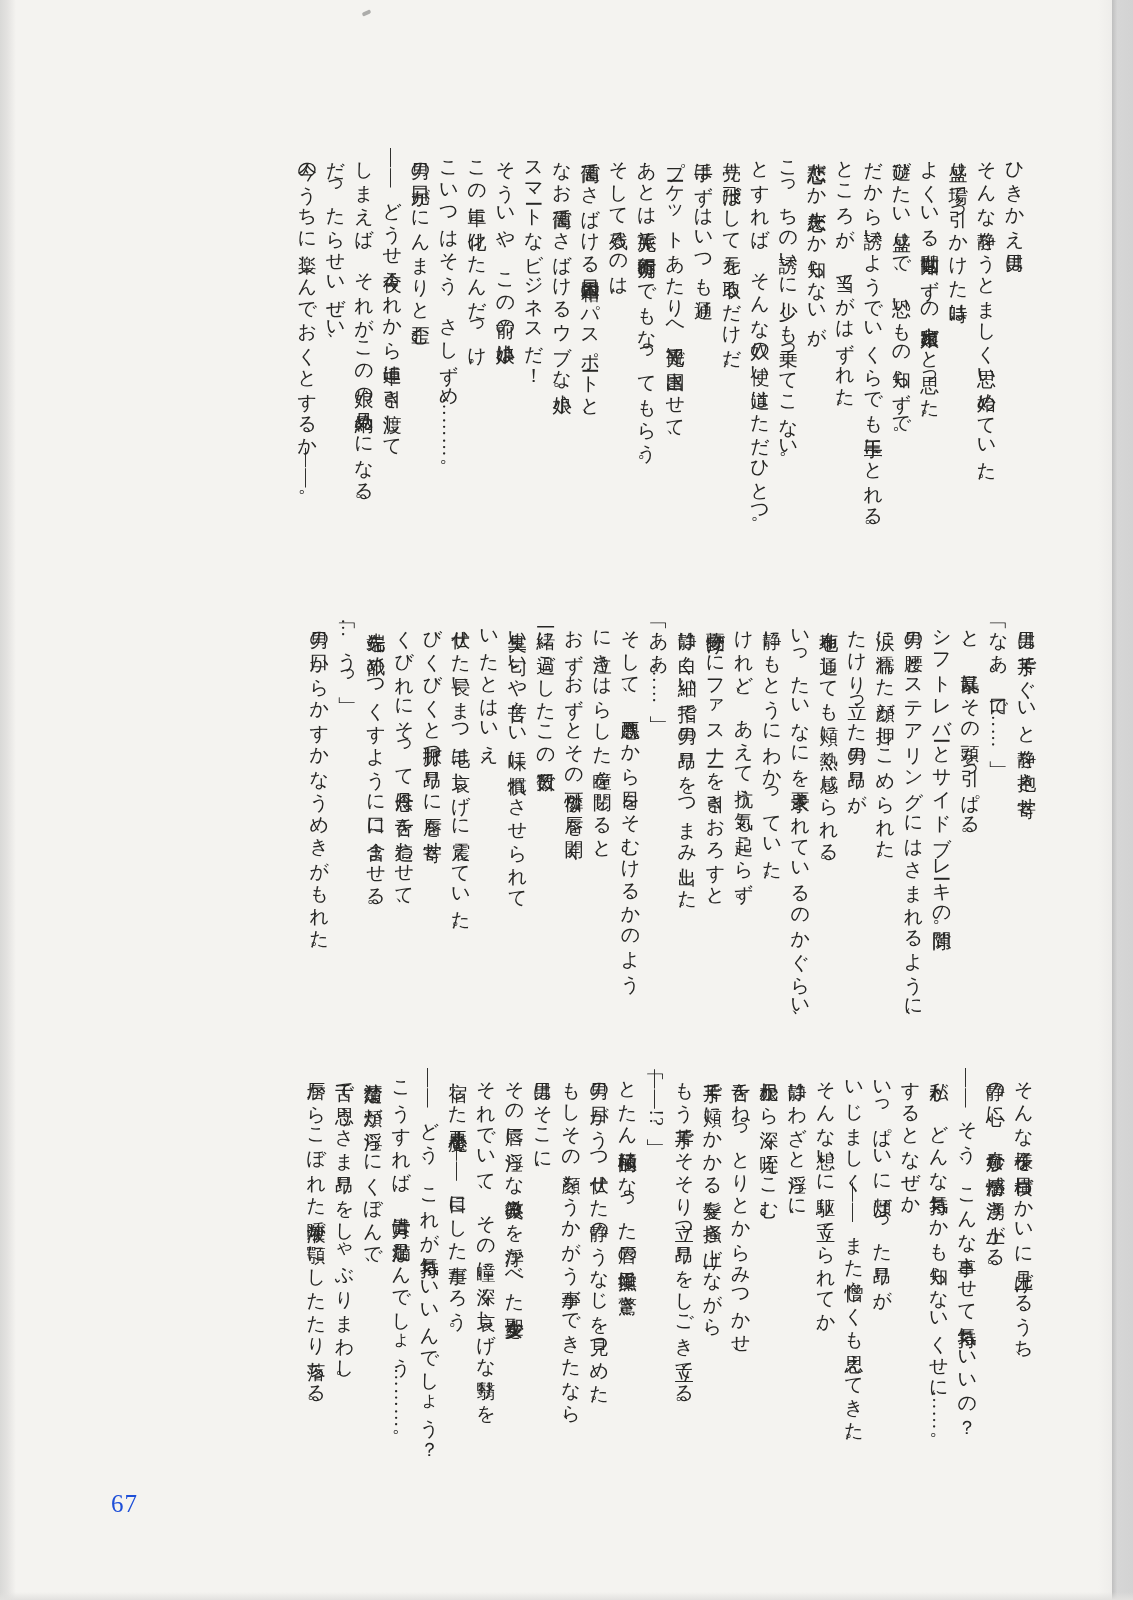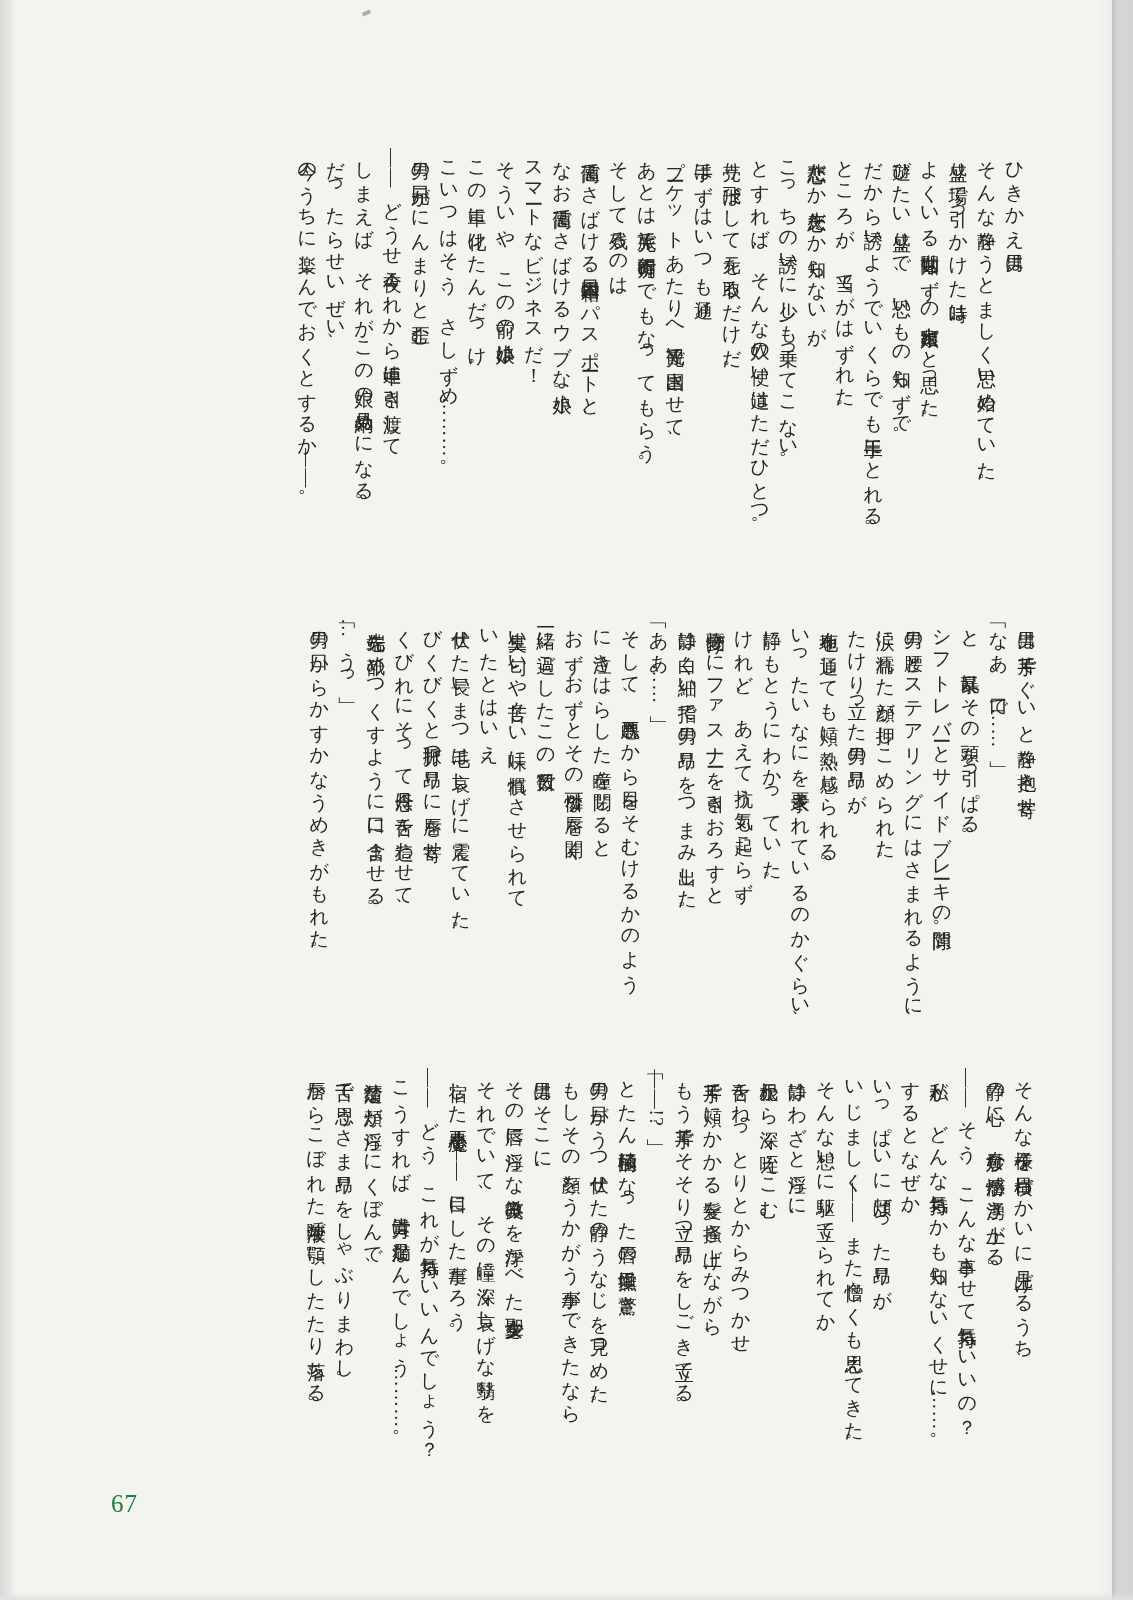--- a/index.html
+++ b/index.html
@@ -70,21 +70,21 @@
   #block-middle { top: 617px;  right: 88px;  height: 412px; }
   #block-bottom { top: 1068px; right: 91px;  height: 428px; }
 
   .page-number {
     position: absolute;
     left: 111px;
     top: 1490px;
     margin: 0;
     font-size: 25px;
     letter-spacing: 1px;
-    color: #15803d;
+    color: #1d4ed8;
   }
 </style>
 </head>
 <body>
 
 <div id="page">
 
   <div class="edge-left"></div>
   <div class="edge-right-soft"></div>
   <div class="edge-right"></div>

